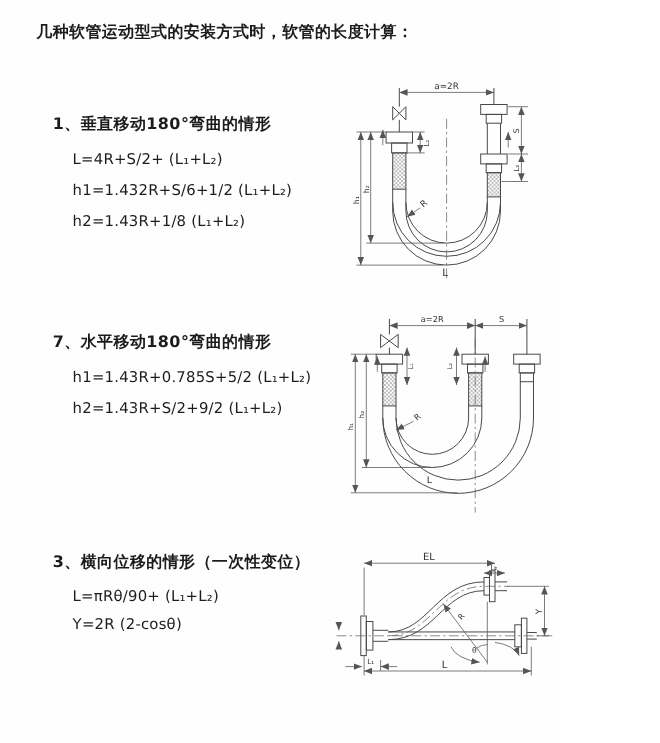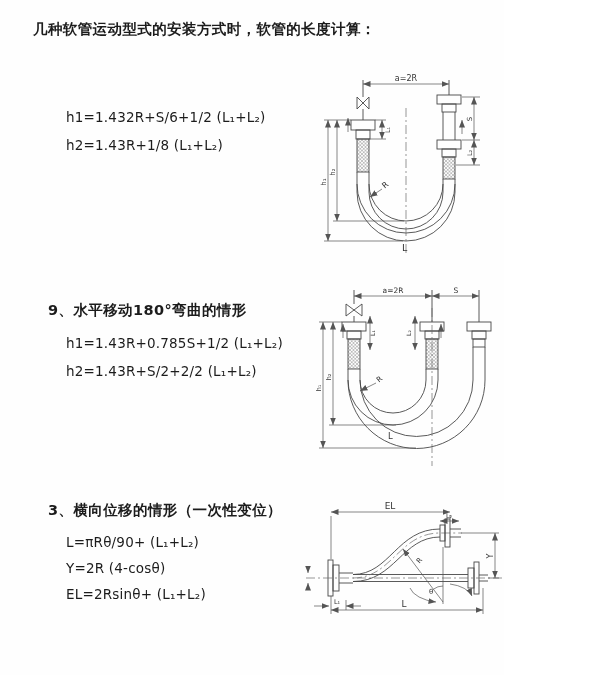--- a/index.html
+++ b/index.html
@@ -22,35 +22,36 @@
   .braid{stroke:#474747;stroke-width:.9;}
 </style>
 </head>
 <body>
 
 <div class="page">
 
   <div class="title">几种软管运动型式的安装方式时，软管的长度计算：</div>
 
   <section class="text-block" id="sec1">
+    <h3>1、垂直移动180°弯曲的情形</h3>
+    <p>L=4R+S/2+ (L₁+L₂)</p>
     <p>h1=1.432R+S/6+1/2 (L₁+L₂)</p>
     <p>h2=1.43R+1/8 (L₁+L₂)</p>
   </section>
 
   <section class="text-block" id="sec2">
-    <h3>9、水平移动180°弯曲的情形</h3>
-    <p>h1=1.43R+0.785S+1/2 (L₁+L₂)</p>
-    <p>h2=1.43R+S/2+2/2 (L₁+L₂)</p>
+    <h3>7、水平移动180°弯曲的情形</h3>
+    <p>h1=1.43R+0.785S+5/2 (L₁+L₂)</p>
+    <p>h2=1.43R+S/2+9/2 (L₁+L₂)</p>
   </section>
 
   <section class="text-block" id="sec3">
     <h3>3、横向位移的情形（一次性变位）</h3>
     <p>L=πRθ/90+ (L₁+L₂)</p>
-    <p>Y=2R (4-cosθ)</p>
-    <p>EL=2Rsinθ+ (L₁+L₂)</p>
+    <p>Y=2R (2-cosθ)</p>
   </section>
 
   <svg id="diagram-1" width="284" height="192" viewBox="0 0 284 192">
     <defs>
       <marker id="a1" viewBox="0 0 8 8" refX="7.5" refY="4" markerWidth="8" markerHeight="8" orient="auto-start-reverse" markerUnits="userSpaceOnUse">
         <path d="M0,1 L7.5,4 L0,7 Z" fill="#555"></path>
       </marker>
       <pattern id="b1" width="3.5" height="3.5" patternUnits="userSpaceOnUse">
         <path d="M0,0 L3.5,3.5 M3.5,0 L0,3.5" stroke="#8a8a8a" stroke-width=".5"></path>
       </pattern>

